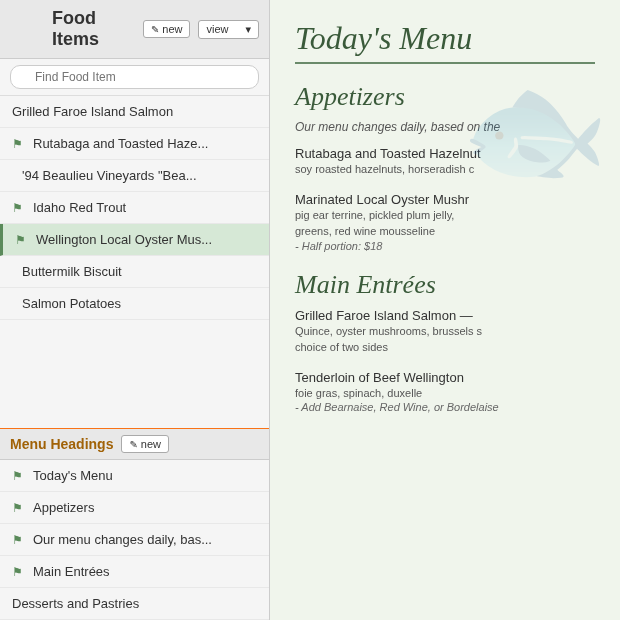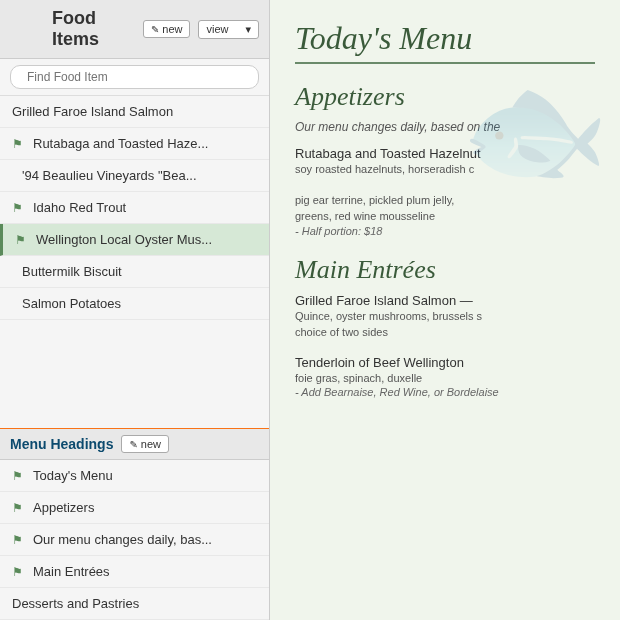--- a/index.html
+++ b/index.html
@@ -62,21 +62,21 @@
     }
 
     .search-box {
       padding: 6px 10px;
       background: #f5f5f5;
       border-bottom: 1px solid #ddd;
     }
 
     .search-input {
       width: 100%;
-      padding: 4px 16px;
+      padding: 4px 24px;
       border: 1px solid #ccc;
       border-radius: 10px;
       font-size: 12px;
       background: #fff;
       color: #999;
     }
 
     .food-items-list {
       flex: 1;
       overflow-y: auto;
@@ -119,21 +119,21 @@
       align-items: center;
       padding: 6px 10px;
       background: #e8e8e8;
       border-bottom: 1px solid #ccc;
       gap: 8px;
     }
 
     .section-header-title {
       font-weight: bold;
       font-size: 14px;
-      color: #0c4a6e;
+      color: #a16207;
     }
 
     .menu-headings-list {
       overflow-y: auto;
       max-height: 220px;
     }
 
     
     .right-panel {
       flex: 1;
@@ -289,20 +289,21 @@
   <div class="menu-title">Today's Menu</div>
 
   <div id="right-content">
       <div class="section-title">Appetizers</div>
       <div class="menu-intro">Our menu changes daily, based on the</div>
       <div class="menu-item-entry">
         <div class="menu-item-name">Rutabaga and Toasted Hazelnut</div>
         <div class="menu-item-desc">soy roasted hazelnuts, horseradish c</div>
       </div>
       <div class="menu-item-entry">
+        <div class="menu-item-name">Marinated Local Oyster Mushr</div>
         <div class="menu-item-desc">pig ear terrine, pickled plum jelly,</div>
         <div class="menu-item-desc">greens, red wine mousseline</div>
         <div class="menu-item-sub">- Half portion: $18</div>
       </div>
       <div class="section-title">Main Entrées</div>
       <div class="menu-item-entry">
         <div class="menu-item-name">Grilled Faroe Island Salmon —</div>
         <div class="menu-item-desc">Quince, oyster mushrooms, brussels s</div>
         <div class="menu-item-desc">choice of two sides</div>
       </div>

